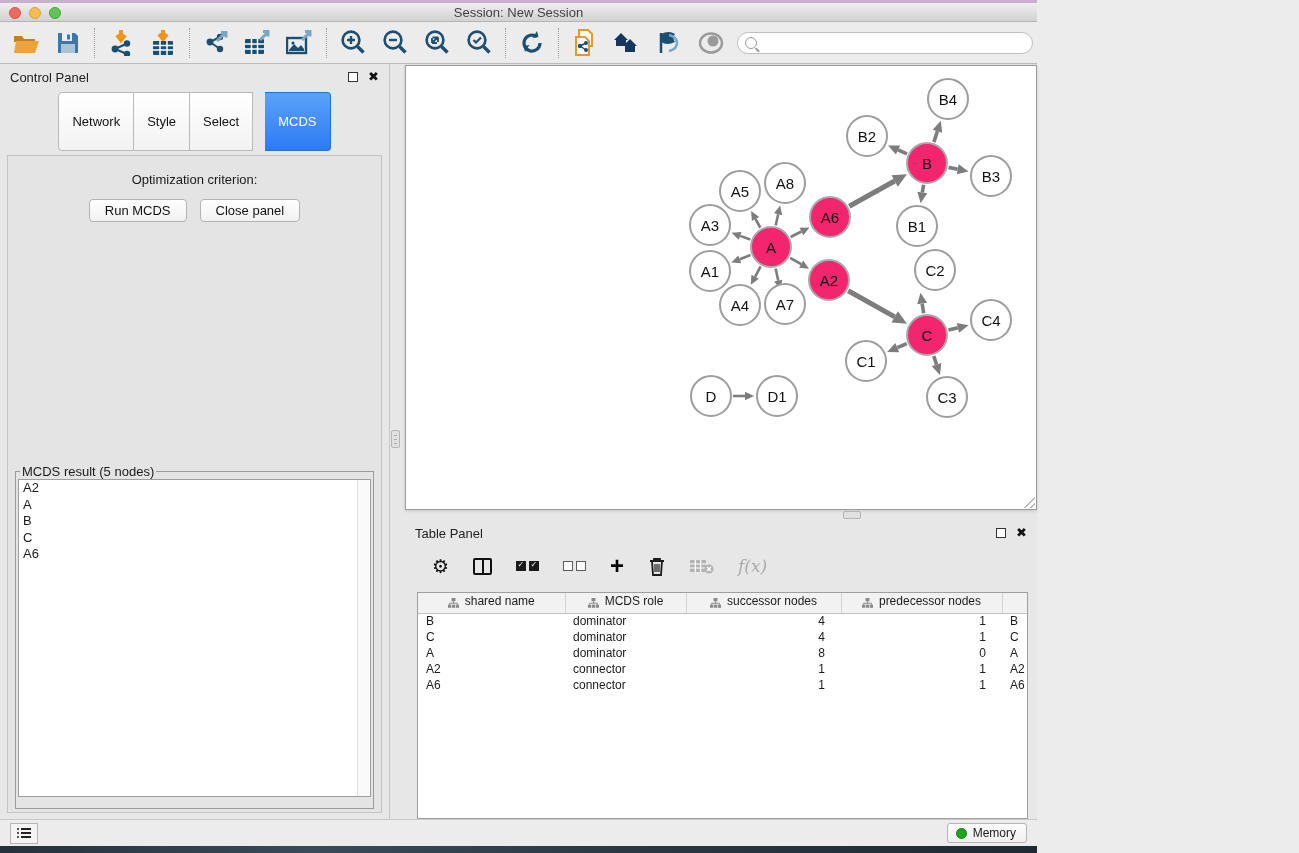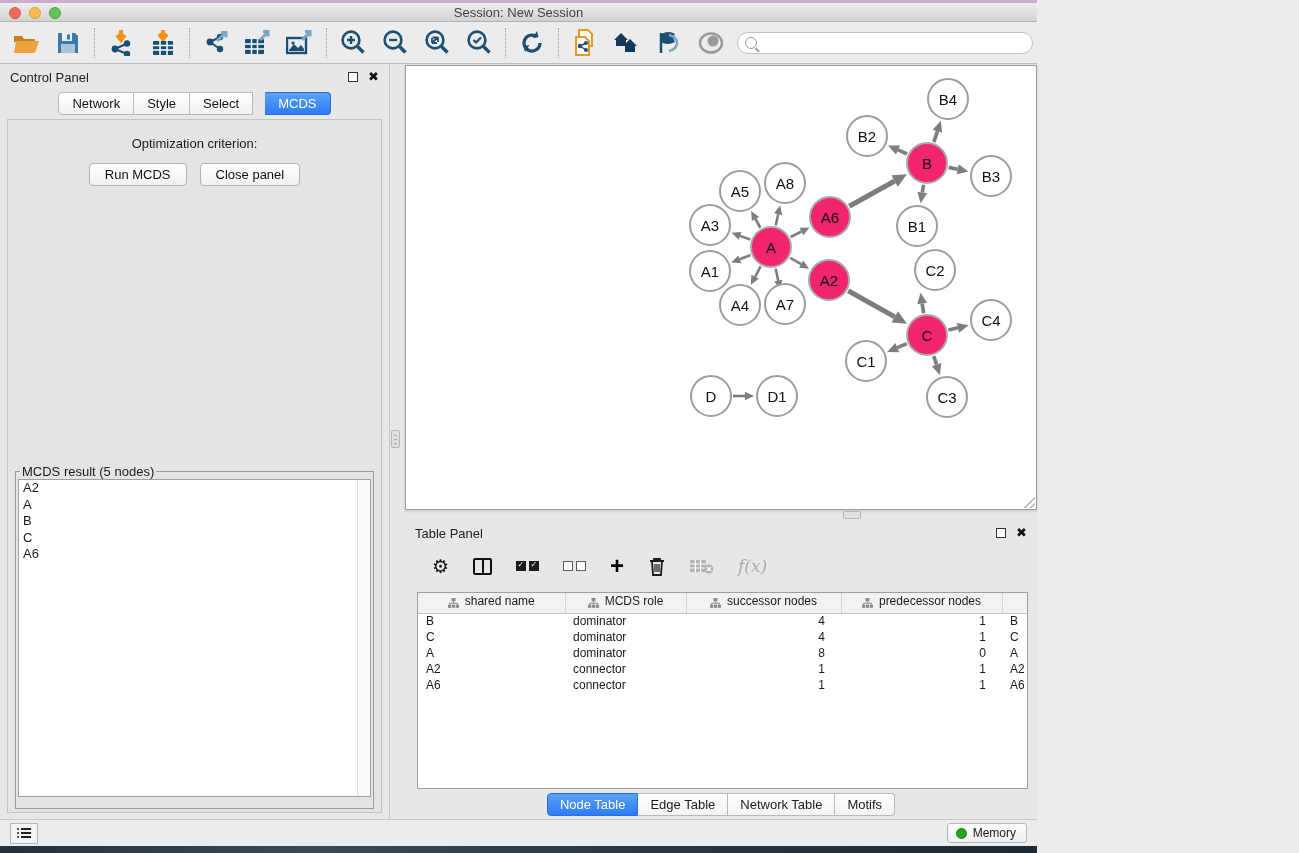--- a/index.html
+++ b/index.html
@@ -33,21 +33,21 @@
   .main { flex:1; display:flex; position:relative; background:#e7e7e7; min-height:0; }
 
   
   .cpanel { width:390px; background:#e7e7e7; display:flex; flex-direction:column; border-right:1px solid #c6c6c6; }
   .panel-head { height:26px; display:flex; align-items:center; padding:0 10px; }
   .panel-head .ptitle { font-size:13px; color:#222; }
   .panel-head .pbtns { margin-left:auto; display:flex; gap:10px; align-items:center; }
   .float-btn { width:10px; height:10px; border:1.5px solid #333; background:#fff; }
   .close-btn { font-size:13px; font-weight:bold; color:#111; line-height:10px; }
   .cp-tabs { display:flex; justify-content:center; margin:2px 0 4px 0; }
-  .seg { background:linear-gradient(#ffffff,#f2f2f2); border:1px solid #b9b9b9; border-left:none; padding:3px 13px; font-size:13px; color:#111; }
+  .seg { background:linear-gradient(#ffffff,#f2f2f2); border:1px solid #b9b9b9; border-left:none; padding:21px 13px; font-size:13px; color:#111; }
   .seg:first-child { border-left:1px solid #b9b9b9; border-radius:4px 0 0 4px; }
   .seg:last-child { border-radius:0 4px 4px 0; }
   .seg.active { background:linear-gradient(#5aa2f8,#2d7bf5); color:#fff; border-color:#2a6fd4;margin-left:12px; }
   .cp-body { flex:1; margin:0 7px 6px 7px; border:1px solid #c3c3c3; background:#e4e4e4; display:flex; flex-direction:column; padding:0 7px; min-height:0; }
   .opt-label { text-align:center; margin-top:16px; font-size:13px; }
   .selectrow { display:flex; justify-content:center; margin-top:9px; }
   .dropdown { width:314px; height:24px; border:1px solid #b2b2b2; border-radius:4px; background:#fff; display:flex; align-items:center; position:relative; }
   .dropdown .dval { flex:1; padding-left:8px; font-size:13px; white-space:nowrap; overflow:hidden; }
   .stepper { width:19px; height:22px; border-radius:0 3px 3px 0; background:linear-gradient(#63a7f9,#2d7bf5); display:flex; flex-direction:column; align-items:center; justify-content:center; gap:2px; }
   .chev { width:0; height:0; border-left:4px solid transparent; border-right:4px solid transparent; }
@@ -534,26 +534,20 @@
                   <td>A6</td>
                   <td>connector</td>
                   <td class="num">1</td>
                   <td class="num">1</td>
                   <td>A6</td>
                   <td></td>
                 </tr>
               </tbody>
           </table>
         </div>
-        <div class="tp-tabs" id="tp-tabs">
-            <span class="ttab active">Node Table</span>
-            <span class="ttab">Edge Table</span>
-            <span class="ttab">Network Table</span>
-            <span class="ttab">Motifs</span>
-          </div>
       </div>
     </div>
   </div>
 
   <div class="statusbar">
     <div class="listbtn">
         <span class="listglyph"></span>
       </div>
     <div class="membtn">
       <span class="memdot"></span>

